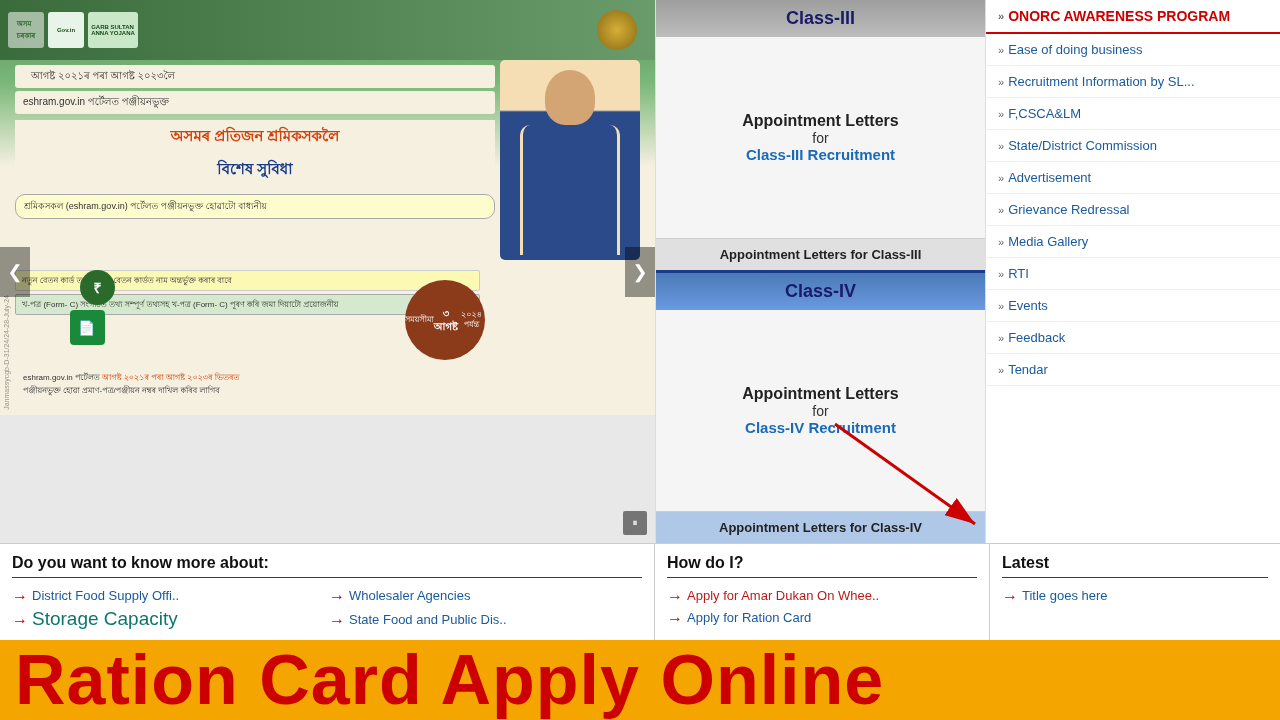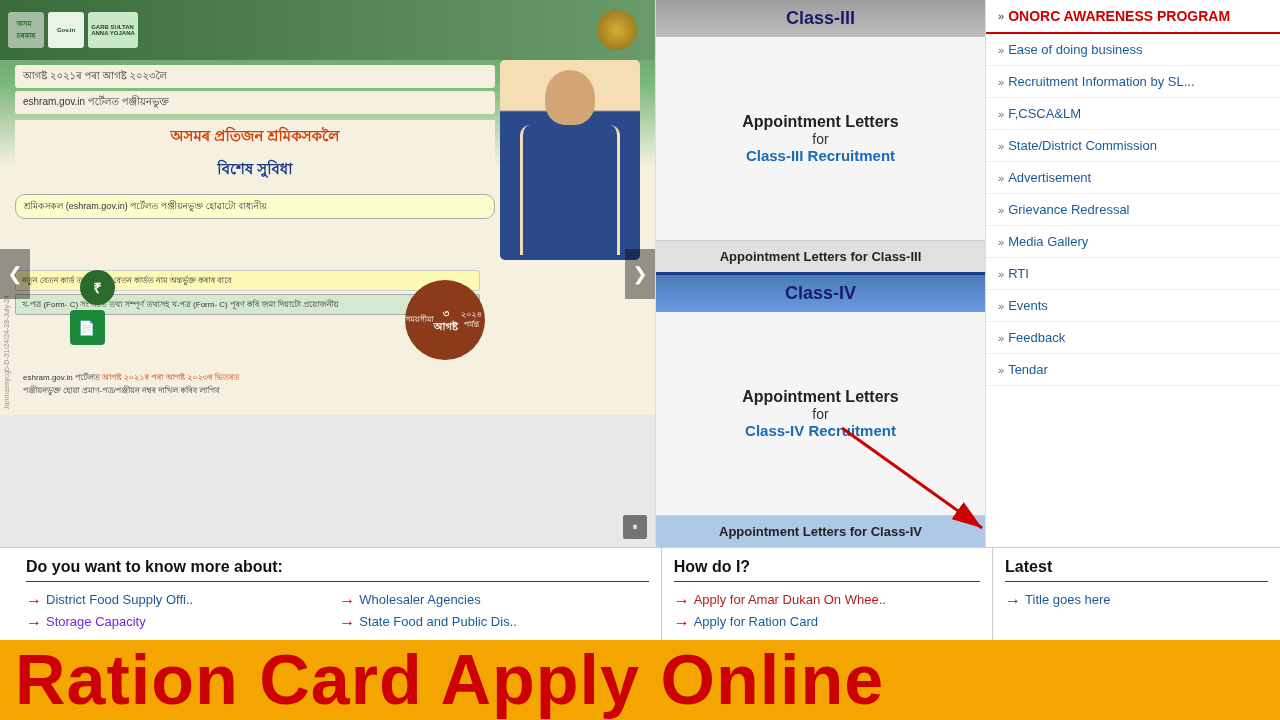--- a/index.html
+++ b/index.html
@@ -61,21 +61,21 @@
         <div class="banner-bg"></div>
         <div class="banner-top-bar">
           <div class="banner-logos">
             <div class="logo-box" style="background:#fff8;font-size:7px;color:#2a6a2a;font-weight:bold;">অসম<br>চৰকাৰ</div>
             <div class="logo-box" style="background:#e8f4e8;font-size:6px;color:#1a4a1a;">Gov.in</div>
             <div class="logo-box" style="background:#c8e8c8;font-size:6px;color:#1a4a1a;width:50px;">GARB SULTAN<br>ANNA YOJANA</div>
           </div>
           <div class="banner-emblem"></div>
         </div>
         <div style="position:absolute;top:65px;left:15px;right:160px;">
-          <div style="font-size:10px;color:#333;background:#f5f0e0;padding:3px 8px;border-radius:3px;margin-bottom:3px;">আগষ্ট ২০২১ৰ পৰা আগষ্ট ২০২৩লৈ</div>
+          <div style="font-size:10px;color:#333;background:#f5f0e0;padding:3px 16px;border-radius:3px;margin-bottom:3px;">আগষ্ট ২০২১ৰ পৰা আগষ্ট ২০২৩লৈ</div>
           <div style="font-size:10px;color:#333;background:#f5f0e0;padding:3px 8px;border-radius:3px;margin-bottom:6px;">eshram.gov.in পৰ্টেলত পঞ্জীয়নভুক্ত</div>
           <div style="font-size:15px;color:#d4400a;font-weight:bold;text-align:center;background:#f5f0e0;padding:4px;">অসমৰ প্ৰতিজন শ্ৰমিকসকলৈ</div>
           <div style="font-size:15px;color:#1a3a8a;font-weight:bold;text-align:center;background:#f5f0e0;padding:4px;">বিশেষ সুবিধা</div>
           <div style="font-size:9px;color:#333;background:rgba(255,255,200,0.8);padding:4px 8px;border-radius:10px;margin-top:8px;border:1px solid #aaa;">শ্ৰমিকসকল (eshram.gov.in) পৰ্টেলত পঞ্জীয়নভুক্ত হোৱাটো বাধ্যনীয়</div>
         </div>
 
         <div class="person-figure" style="position:absolute;right:15px;top:60px;width:140px;height:200px;background:linear-gradient(to bottom,#f5deb3 0%,#f5deb3 25%,#2a4a8a 26%,#2a4a8a 100%);border-radius:5px;overflow:hidden;">
           <div style="width:50px;height:55px;background:#d4a574;border-radius:50% 50% 40% 40%;margin:10px auto 0;"></div>
           <div style="width:100px;height:130px;background:#2a4a8a;margin:0 auto;border-radius:10px 10px 0 0;border-left:3px solid #f5deb3;border-right:3px solid #f5deb3;"></div>
         </div>
@@ -175,36 +175,36 @@
         <li class="sidebar-item">
           <span class="sidebar-bullet">»</span>
           <a href="#" class="sidebar-link">Tendar</a>
         </li>
       </ul>
     </div>
   </div>
 
   <div class="bottom-rows">
 
-    <div style="display:flex;border-top:1px solid #ccc;background:#fff;position:relative;padding-left:14px;">
+    <div style="display:flex;border-top:1px solid #ccc;background:#fff;position:relative;">
 
       <div style="width:655px;padding:10px 12px;border-right:1px solid #ccc;">
         <div style="font-size:16px;font-weight:bold;color:#111;margin-bottom:8px;border-bottom:1px solid #cc0000;padding-bottom:5px;">Do you want to know more about:</div>
         <div style="display:grid;grid-template-columns:1fr 1fr;gap:4px;">
           <div style="display:flex;align-items:center;gap:4px;">
             <span style="color:#cc0000;">→</span>
             <a href="#" style="font-size:13px;color:#1a5a9a;text-decoration:none;">District Food Supply Offi..</a>
           </div>
           <div style="display:flex;align-items:center;gap:4px;">
             <span style="color:#cc0000;">→</span>
             <a href="#" style="font-size:13px;color:#1a5a9a;text-decoration:none;">Wholesaler Agencies</a>
           </div>
           <div style="display:flex;align-items:center;gap:4px;">
             <span style="color:#cc0000;">→</span>
-            <a href="#" style="font-size:13px;color:#6d28d9;text-decoration:none;">Storage Capacity</a>
+            <a href="#" style="font-size:19px;color:#0f766e;text-decoration:none;">Storage Capacity</a>
           </div>
           <div style="display:flex;align-items:center;gap:4px;">
             <span style="color:#cc0000;">→</span>
             <a href="#" style="font-size:13px;color:#1a5a9a;text-decoration:none;">State Food and Public Dis..</a>
           </div>
         </div>
       </div>
 
       <div style="width:335px;padding:10px 12px;border-right:1px solid #ccc;position:relative;">
         <div style="font-size:16px;font-weight:bold;color:#111;margin-bottom:8px;border-bottom:1px solid #cc0000;padding-bottom:5px;">How do I?</div>

